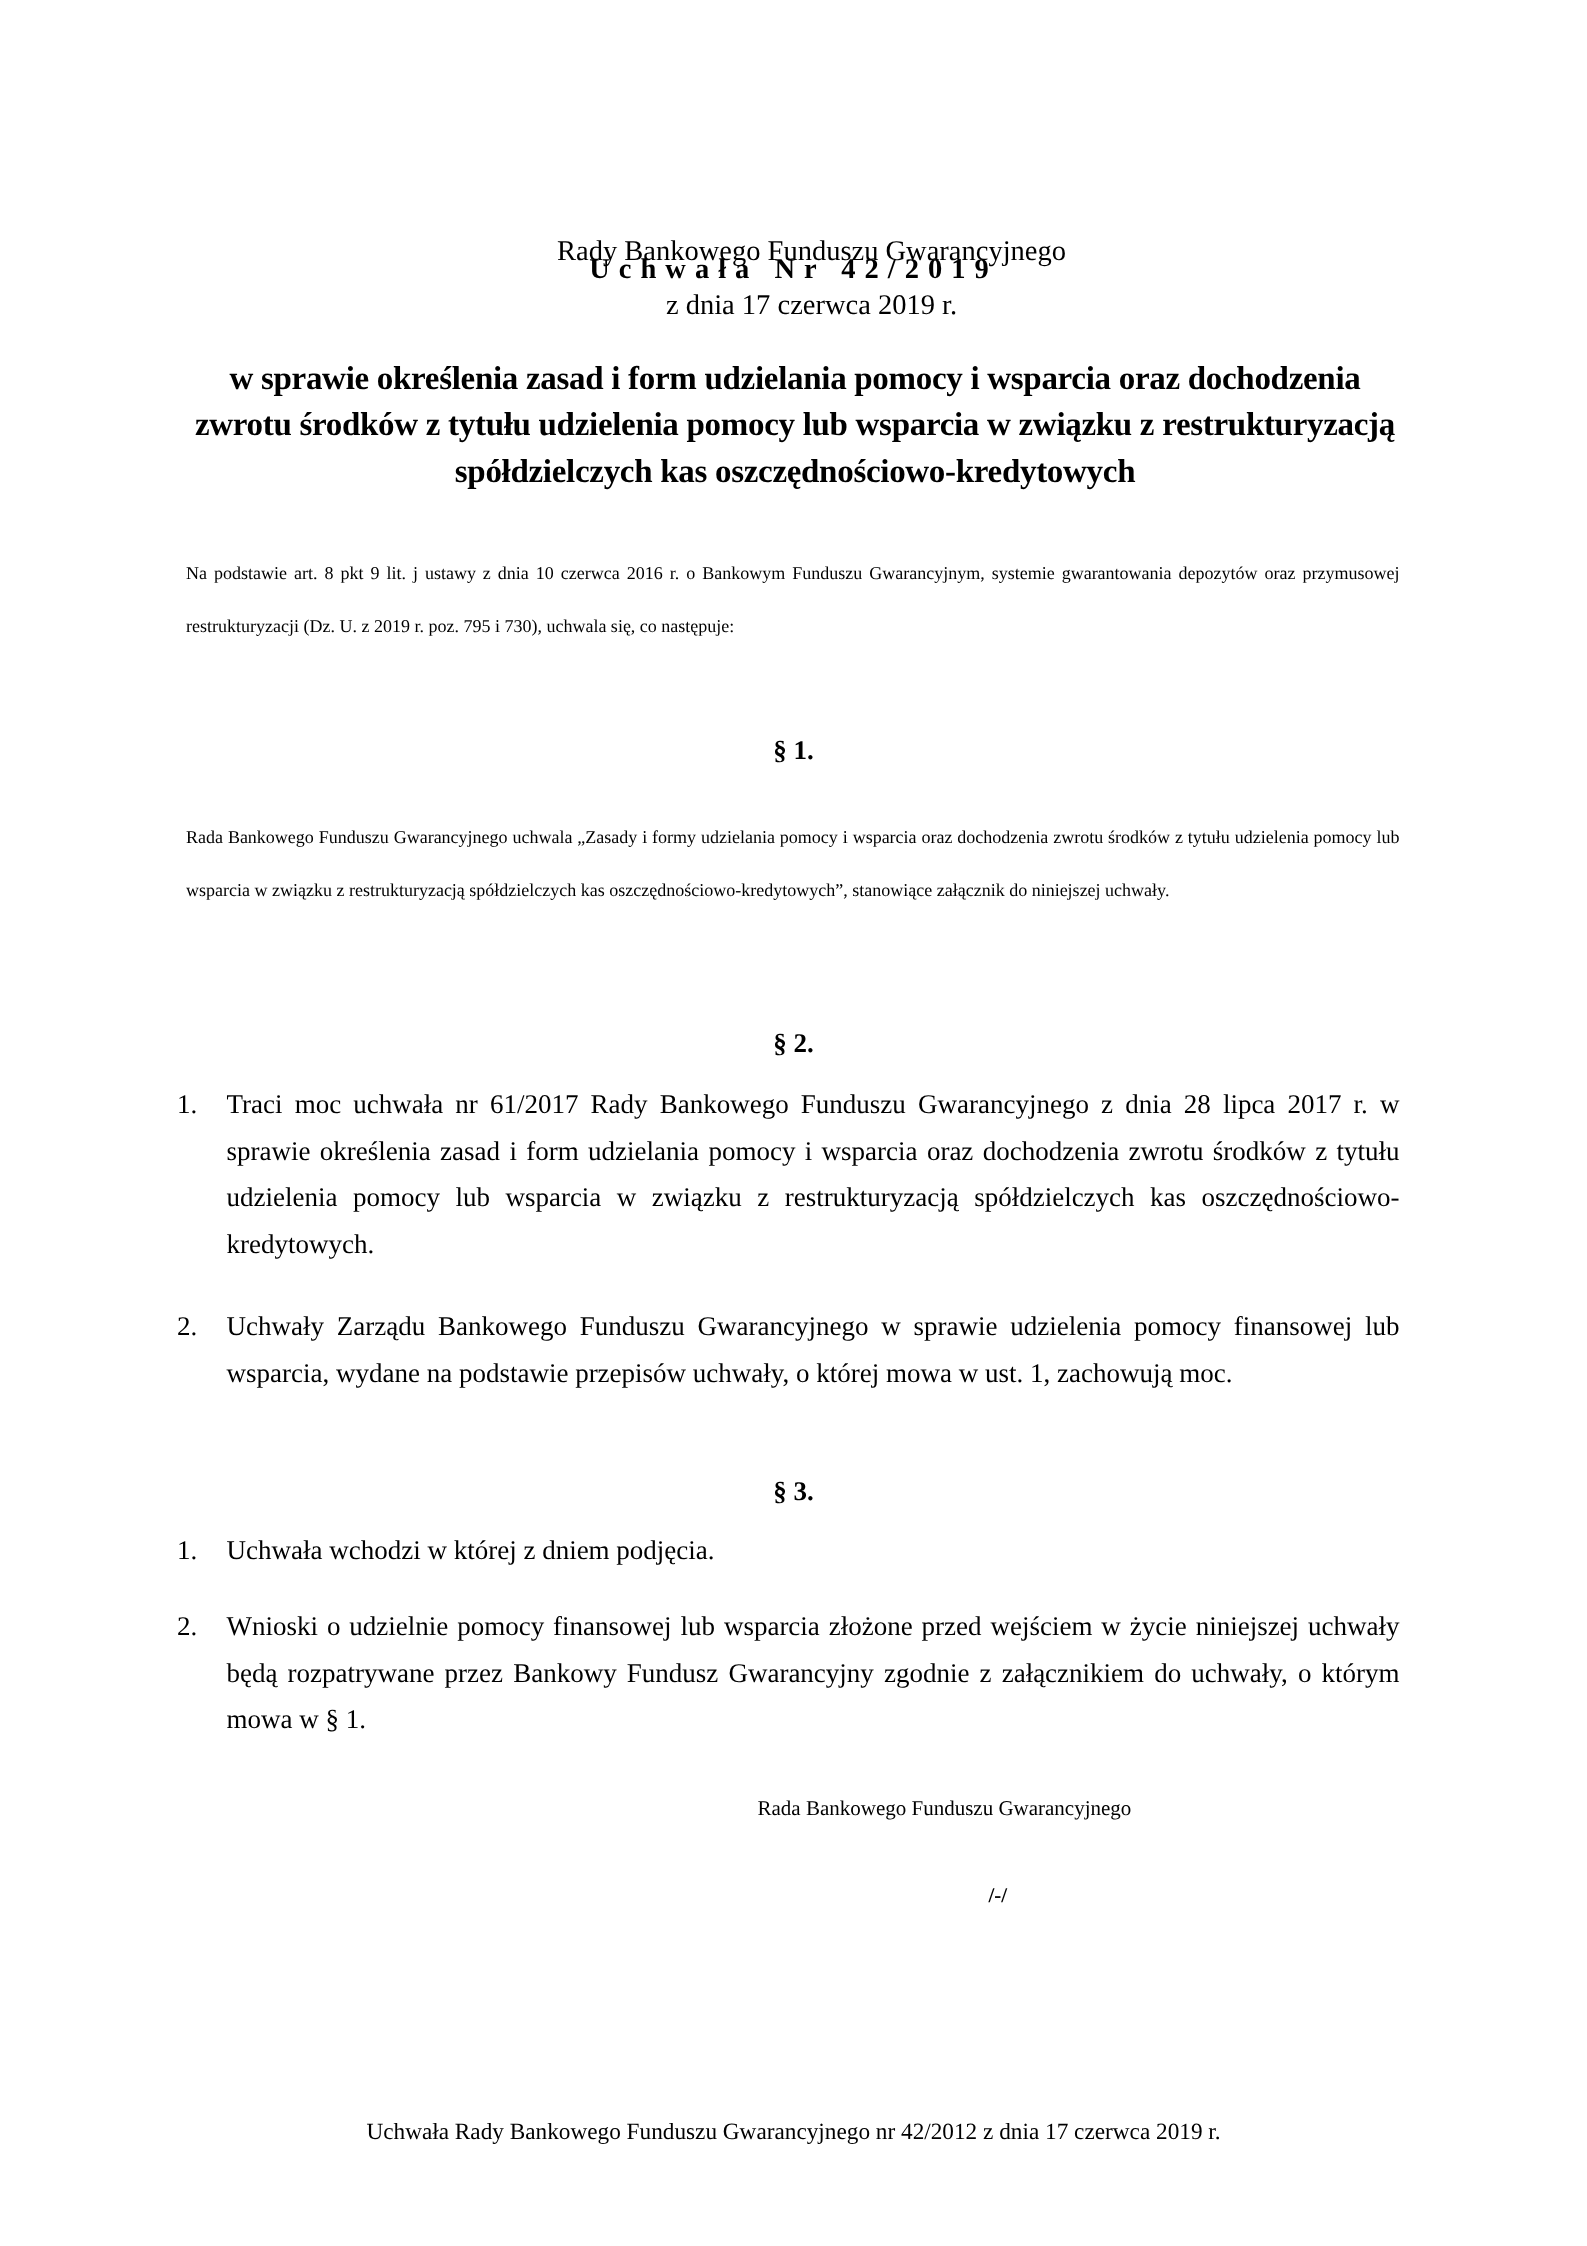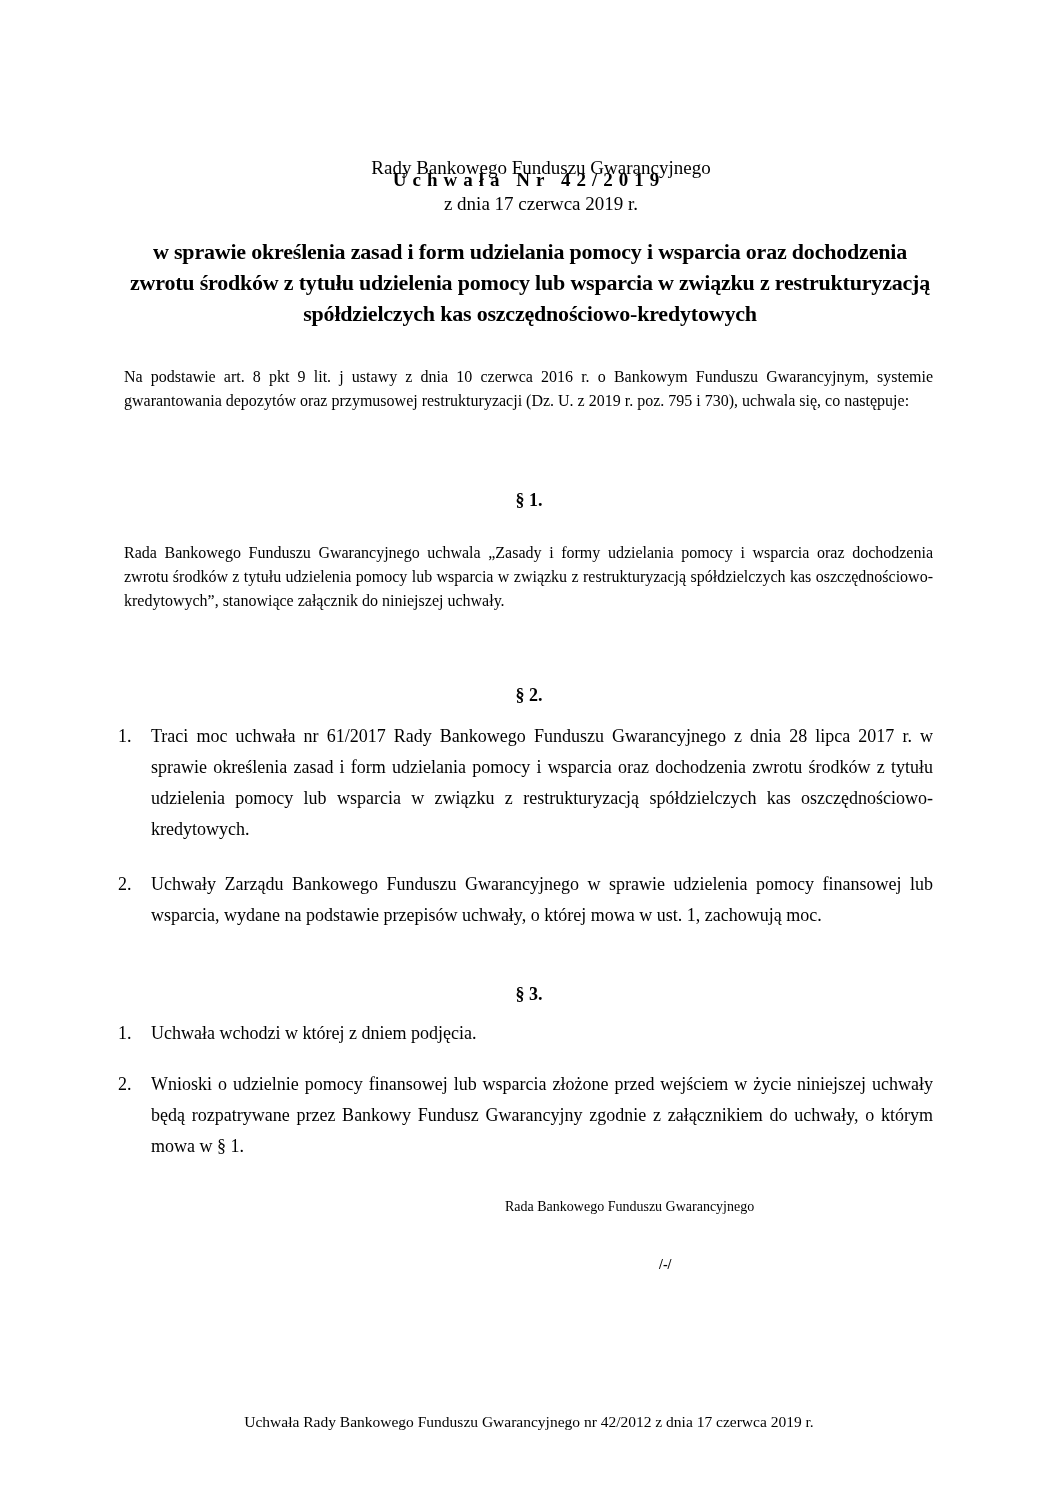--- a/index.html
+++ b/index.html
@@ -3,21 +3,21 @@
 <meta charset="utf-8">
 <style>
   html, body { margin: 0; padding: 0; background: #ffffff; }
   body { width: 1058px; height: 1497px; position: relative; overflow: hidden;
          font-family: "Liberation Serif", serif; color: #000; }
   .abs { position: absolute; }
   .center { left: 0; width: 1058px; text-align: center; }
   .title-spaced { top: 128px; font-size: 19px; font-weight: bold; letter-spacing: 6px; line-height: 24px; margin-top: 40px; }
   .title-line { font-size: 19px; font-weight: normal; line-height: 24px; margin-left: 12px; }
   .subject { top: 236px; left: 120px; width: 820px; text-align: center; font-size: 22px; font-weight: bold; line-height: 31px; letter-spacing: -0.2px; }
-  .para { left: 124px; width: 809px; font-size: 16px; line-height: 24px; text-align: justify; }
+  .para { left: 124px; width: 809px; font-size: 12px; line-height: 35px; text-align: justify; }
   .sect { font-size: 18px; font-weight: bold; line-height: 24px; }
   .list-item { left: 118px; width: 815px; font-size: 18px; line-height: 31px; }
   .list-item .num { position: absolute; left: 0; top: 0; width: 30px; }
   .list-item .txt { margin-left: 33px; text-align: justify; display: block; }
   .sig { font-size: 14px; line-height: 24px; font-family: Liberation Serif, serif; }
   .footer { top: 1412px; font-size: 15.5px; line-height: 20px; }
 </style>
 </head>
 <body>
 

